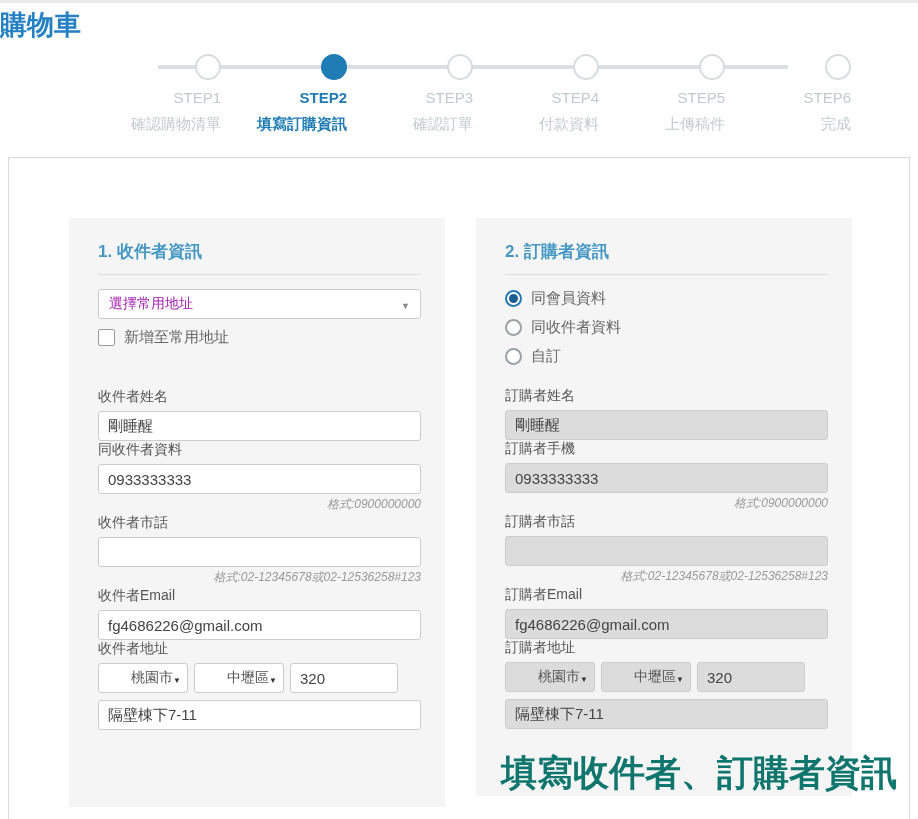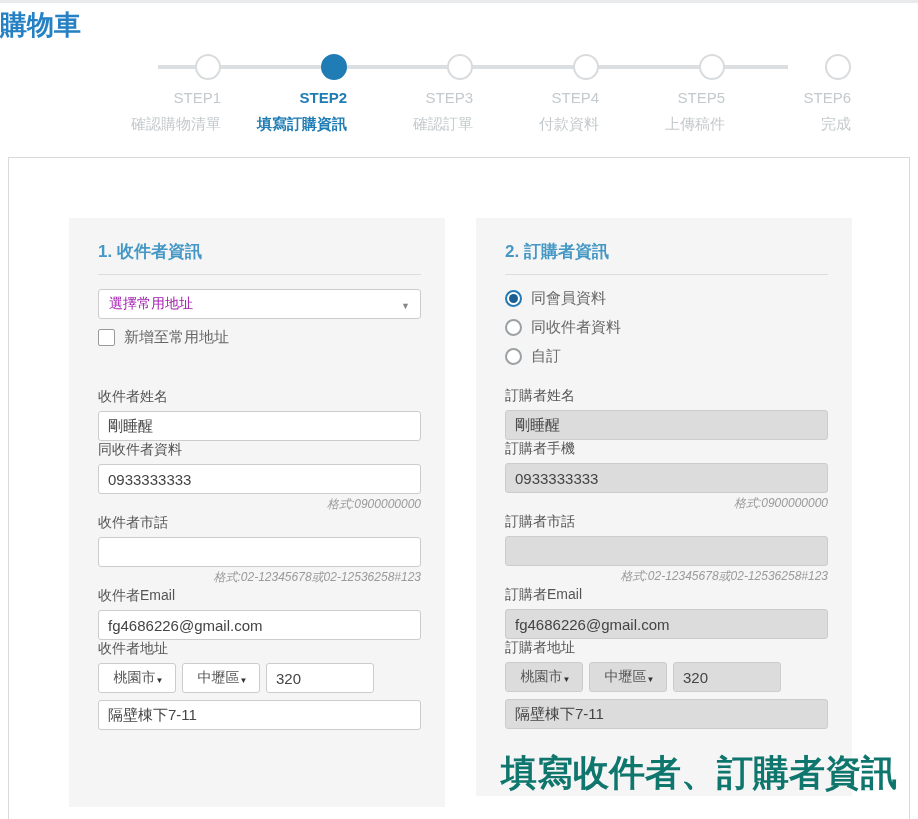--- a/index.html
+++ b/index.html
@@ -69,22 +69,22 @@
   .group label { display:block; font-size:14px; color:#555; margin-bottom:6px; line-height:17px; }
   .text-input {
     width:100%; height:30px; border:1px solid #ccc; border-radius:3px;
     padding:0 9px; font-size:15px; color:#444; background:#fff; font-family:inherit;
   }
   .text-input:disabled { background:#dcdcdc; color:#444; opacity:1; }
   .hint { text-align:right; font-style:italic; font-size:12px; color:#9a9a9a; margin-top:3px; height:15px; line-height:15px; }
 
   .addr-row { display:flex; gap:6px; }
   .addr-select {
-    width:78px; height:30px; border:1px solid #ccc; border-radius:3px; background:#fff;
-    display:flex; align-items:center; justify-content:center;
+    width:90px; height:30px; border:1px solid #ccc; border-radius:3px; background:#fff;
+    display:flex; align-items:center; justify-content:flex-end;
     padding:0 6px 0 9px; font-size:14px; color:#555; cursor:pointer;
   }
   .addr-select .sel-caret::after { content:"▼"; font-size:8px; color:#333; }
   .addr-select.dis { background:#dcdcdc; }
   .zip-input { width:108px; }
   .street-input { margin-top:7px; }
 
   .annotation {
     position:absolute; top:752px; right:21px; z-index:5;
     font-size:36px; font-weight:bold; color:#0f766e; white-space:nowrap; line-height:42px;

